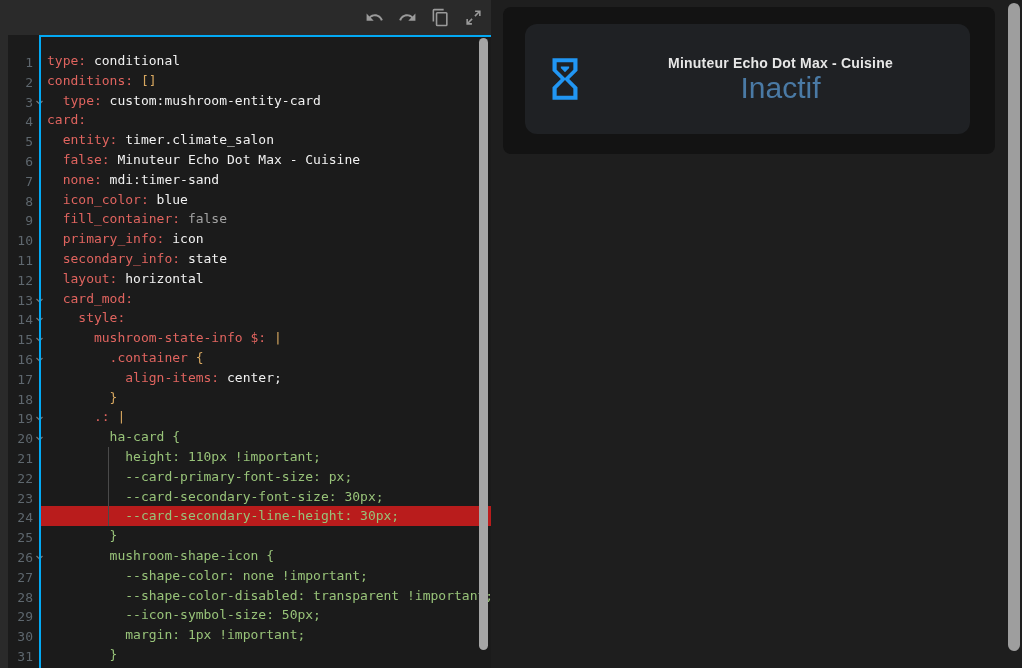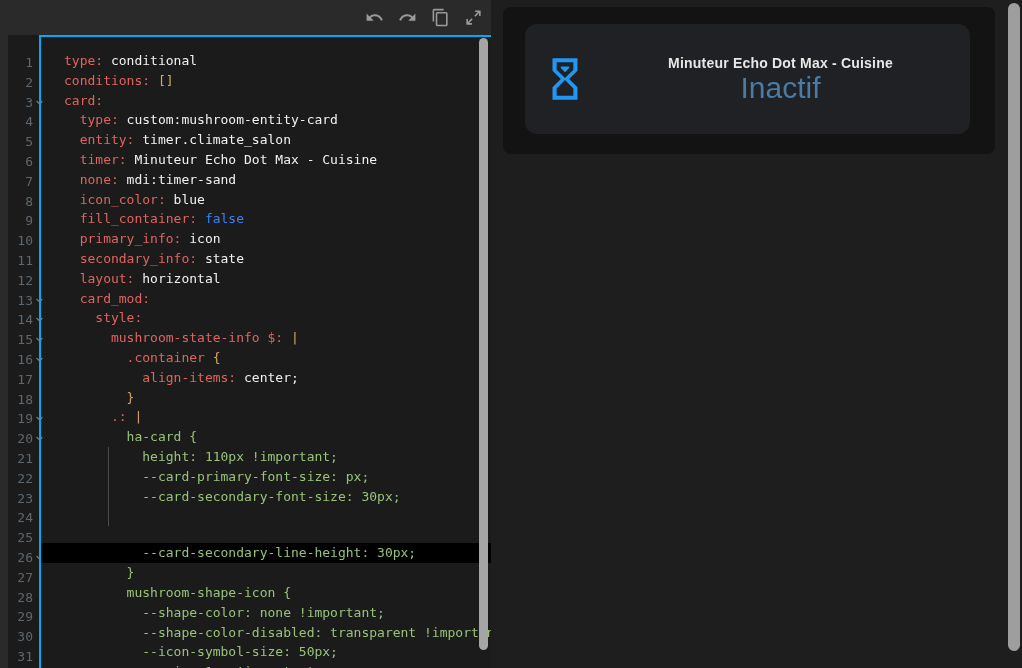--- a/index.html
+++ b/index.html
@@ -16,26 +16,26 @@
   .editor{position:absolute;left:8px;top:35px;width:483px;bottom:0;background:#1b1b1b;overflow:hidden;}
   .gutter{position:absolute;left:0;top:2px;width:31px;padding-top:16px;}
   .gut-row{height:19.8px;position:relative;}
   .num{display:block;width:25px;text-align:right;color:#5e676e;
        font:13px/19.8px "DejaVu Sans Mono",monospace;}
   .fold{position:absolute;left:27px;top:5px;line-height:0;}
   .codewrap{position:absolute;left:31px;top:0;right:0;bottom:0;
             border-top:2px solid #03a9f4;border-left:2px solid #03a9f4;overflow:hidden;}
   #code-lines{padding-top:14px;}
   .cm-line{height:19.8px;font:13px/19.8px "DejaVu Sans Mono",monospace;
-           white-space:pre;padding-left:23px;color:#f1f1f1;}
-  .cm-line.active{background:#000000;margin-top:37px;}
+           white-space:pre;padding-left:6px;color:#f1f1f1;}
+  .cm-line.active{background:#b91c1c;}
   .tk-k{color:#e0645f;}
   .tk-v{color:#f1f1f1;}
   .tk-p{color:#d8a860;}
-  .tk-w{color:#3b82f6;}
+  .tk-w{color:#a3a3a3;}
   .tk-s{color:#98c379;}
   .indent-guide{position:absolute;left:67px;top:410px;width:1px;height:79px;background:#4a4a4a;}
   .editor-scrollbar{position:absolute;right:3px;top:3px;width:9px;height:612px;
                     background:#a5a5a5;border-radius:5px;cursor:pointer;}
 
   
   .right-pane{position:absolute;left:491px;top:0;width:531px;height:668px;background:#1e1e1e;}
   .preview-container{position:absolute;left:12px;top:7px;width:492px;height:147px;
                      background:#131313;border-radius:8px;}
   .mushroom-card{position:absolute;left:22px;top:17px;width:445px;height:110px;
@@ -198,24 +198,24 @@
           <span class="num">31</span>
         </div>
         <div class="gut-row">
           <span class="num">32</span>
         </div>
       </div>
     <div class="codewrap">
       <div id="code-lines">
           <div class="cm-line"><span class="tk-k">type:</span><span class="tk-v"> conditional</span></div>
           <div class="cm-line"><span class="tk-k">conditions:</span><span class="tk-p"> []</span></div>
+          <div class="cm-line"><span class="tk-k">  type:</span><span class="tk-v"> custom:mushroom-entity-card</span></div>
           <div class="cm-line"><span class="tk-k">card:</span></div>
-          <div class="cm-line"><span class="tk-k">  type:</span><span class="tk-v"> custom:mushroom-entity-card</span></div>
           <div class="cm-line"><span class="tk-k">  entity:</span><span class="tk-v"> timer.climate_salon</span></div>
-          <div class="cm-line"><span class="tk-k">  timer:</span><span class="tk-v"> Minuteur Echo Dot Max - Cuisine</span></div>
+          <div class="cm-line"><span class="tk-k">  false:</span><span class="tk-v"> Minuteur Echo Dot Max - Cuisine</span></div>
           <div class="cm-line"><span class="tk-k">  none:</span><span class="tk-v"> mdi:timer-sand</span></div>
           <div class="cm-line"><span class="tk-k">  icon_color:</span><span class="tk-v"> blue</span></div>
           <div class="cm-line"><span class="tk-k">  fill_container:</span><span class="tk-w"> false</span></div>
           <div class="cm-line"><span class="tk-k">  primary_info:</span><span class="tk-v"> icon</span></div>
           <div class="cm-line"><span class="tk-k">  secondary_info:</span><span class="tk-v"> state</span></div>
           <div class="cm-line"><span class="tk-k">  layout:</span><span class="tk-v"> horizontal</span></div>
           <div class="cm-line"><span class="tk-k">  card_mod:</span></div>
           <div class="cm-line"><span class="tk-k">    style:</span></div>
           <div class="cm-line"><span class="tk-k">      mushroom-state-info $:</span><span class="tk-p"> |</span></div>
           <div class="cm-line"><span class="tk-k">        .container</span><span class="tk-p"> {</span></div>

